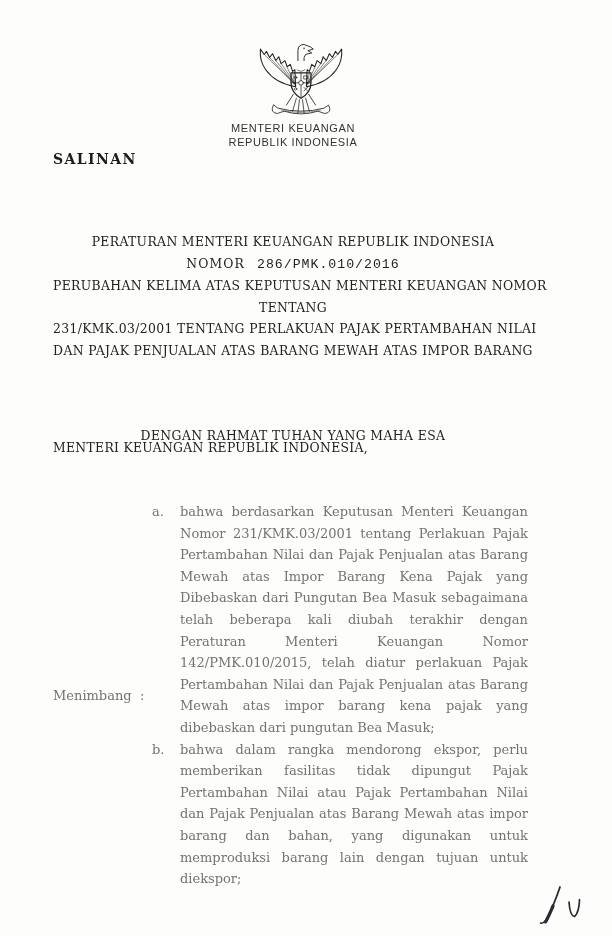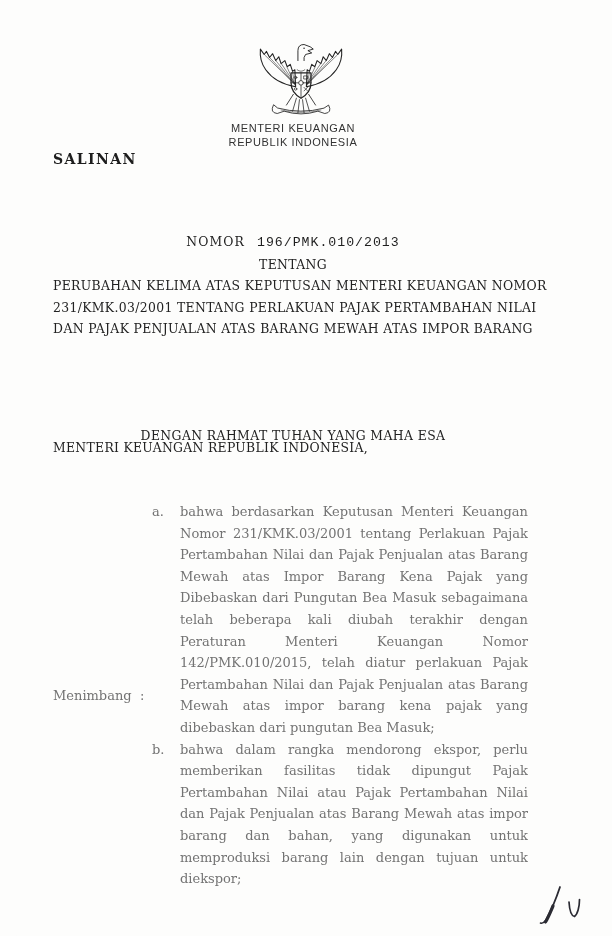--- a/index.html
+++ b/index.html
@@ -125,25 +125,26 @@
   </div>
 
   <div class="ministry">
     <div>MENTERI KEUANGAN</div>
     <div>REPUBLIK INDONESIA</div>
   </div>
 
   <div class="salinan">SALINAN</div>
 
   <div class="title-block">
+    <div class="tline">PERATURAN MENTERI KEUANGAN REPUBLIK INDONESIA</div>
     <div class="tline">
-      <span class="nomor-label">NOMOR</span><span class="nomor-value">196/PMK.010/2013</span>
+      <span class="nomor-label">NOMOR</span><span class="nomor-value">286/PMK.010/2016</span>
     </div>
+    <div class="tline">PERUBAHAN KELIMA ATAS KEPUTUSAN MENTERI KEUANGAN NOMOR</div>
     <div class="tline">TENTANG</div>
-    <div class="tline">PERUBAHAN KELIMA ATAS KEPUTUSAN MENTERI KEUANGAN NOMOR</div>
     <div class="tline">231/KMK.03/2001 TENTANG PERLAKUAN PAJAK PERTAMBAHAN NILAI</div>
     <div class="tline">DAN PAJAK PENJUALAN ATAS BARANG MEWAH ATAS IMPOR BARANG</div>
   </div>
 
   <div class="invocation">DENGAN RAHMAT TUHAN YANG MAHA ESA</div>
   <div class="authority">MENTERI KEUANGAN REPUBLIK INDONESIA,</div>
 
   <div class="considering">
     <div class="clause-label">Menimbang</div>
     <div class="clause-colon">:</div>

